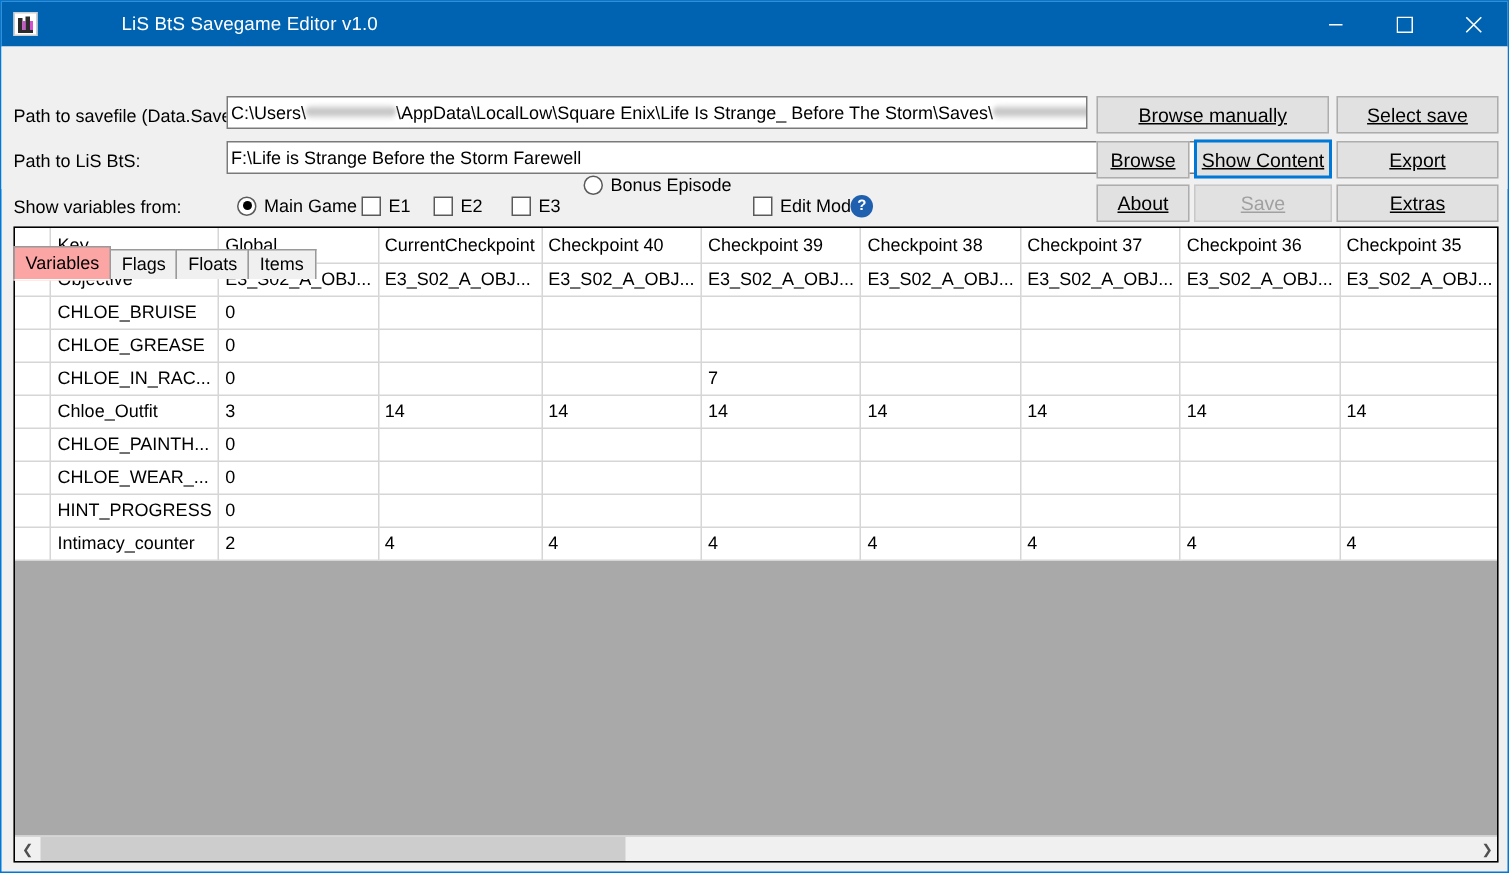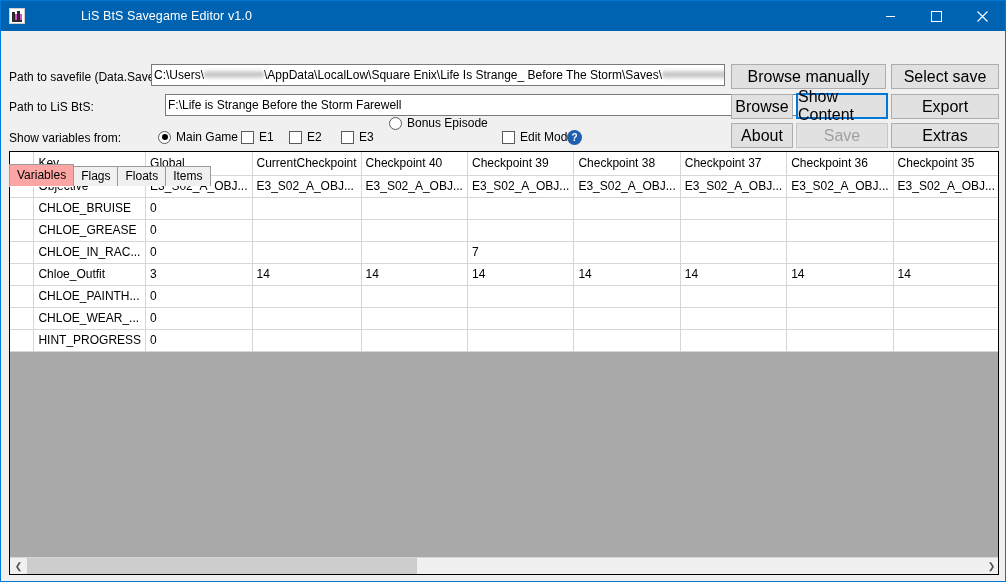--- a/index.html
+++ b/index.html
@@ -114,28 +114,29 @@
     position: relative;
     top: -1px;
   }
 
   .btn {
     position: absolute;
     box-sizing: border-box;
     background: #e1e1e1;
     border: 1px solid #adadad;
     font-family: "Liberation Sans", sans-serif;
-    font-size: 16px;
+    font-size: 13px;
     color: #000;
     display: flex;
     align-items: center;
     justify-content: center;
     height: 25px;
     cursor: default;
     padding: 0;
+    text-decoration: underline;
   }
   .btn.focused {
     border: 2px solid #0078d7;
     background: #e1e1e1;
   }
   .btn.disabled {
     color: #a0a0a0;
     background: #e1e1e1;
     border-color: #c8c8c8;
   }
@@ -360,21 +361,21 @@
   <div class="form-area">
 
     <div class="lbl" style="left:8px; top:39px;">Path to savefile (Data.Save):</div>
     <div class="txtbox" style="left:150px; top:33px; width:574px;">
       <span>C:\Users\</span><span class="redact" style="width:60px;"></span><span>\AppData\LocalLow\Square Enix\Life Is Strange_ Before The Storm\Saves\</span><span class="redact" style="width:100px;"></span>
     </div>
     <div class="btn" style="left:730px; top:33px; width:155px;">Browse manually</div>
     <div class="btn" style="left:890px; top:33px; width:108px;">Select save</div>
 
     <div class="lbl" style="left:8px; top:69px;">Path to LiS BtS:</div>
-    <div class="txtbox" style="left:164px; top:63px; width:646px;">F:\Life is Strange Before the Storm Farewell</div>
+    <div class="txtbox" style="left:150px; top:63px; width:646px;">F:\Life is Strange Before the Storm Farewell</div>
     <div class="btn" style="left:730px; top:63px; width:62px;">Browse</div>
     <div class="btn focused" style="left:795px; top:62px; width:92px; height:26px;">Show Content</div>
     <div class="btn" style="left:890px; top:63px; width:108px;">Export</div>
 
     <div class="lbl" style="left:8px; top:100px;">Show variables from:</div>
 
     <div class="optwrap" style="left:157px; top:99px;">
       <span class="radio checked"></span>
       <span>Main Game</span>
     </div>
@@ -520,20 +521,32 @@
               <td class="colkey">HINT_PROGRESS</td>
               <td class="colgen">0</td>
               <td class="colgen"></td>
               <td class="colgen"></td>
               <td class="colgen"></td>
               <td class="colgen"></td>
               <td class="colgen"></td>
               <td class="colgen"></td>
               <td class="colgen"></td>
             </tr>
+            <tr>
+              <td class="rowhdr"></td>
+              <td class="colkey">Intimacy_counter</td>
+              <td class="colgen">2</td>
+              <td class="colgen">4</td>
+              <td class="colgen">4</td>
+              <td class="colgen">4</td>
+              <td class="colgen">4</td>
+              <td class="colgen">4</td>
+              <td class="colgen">4</td>
+              <td class="colgen">4</td>
+            </tr>
           </tbody>
       </table>
     </div>
 
     <div class="hscroll">
       <div class="hs-arrow">❮</div>
       <div class="hs-track">
         <div class="hs-thumb"></div>
       </div>
       <div class="hs-arrow">❯</div>

